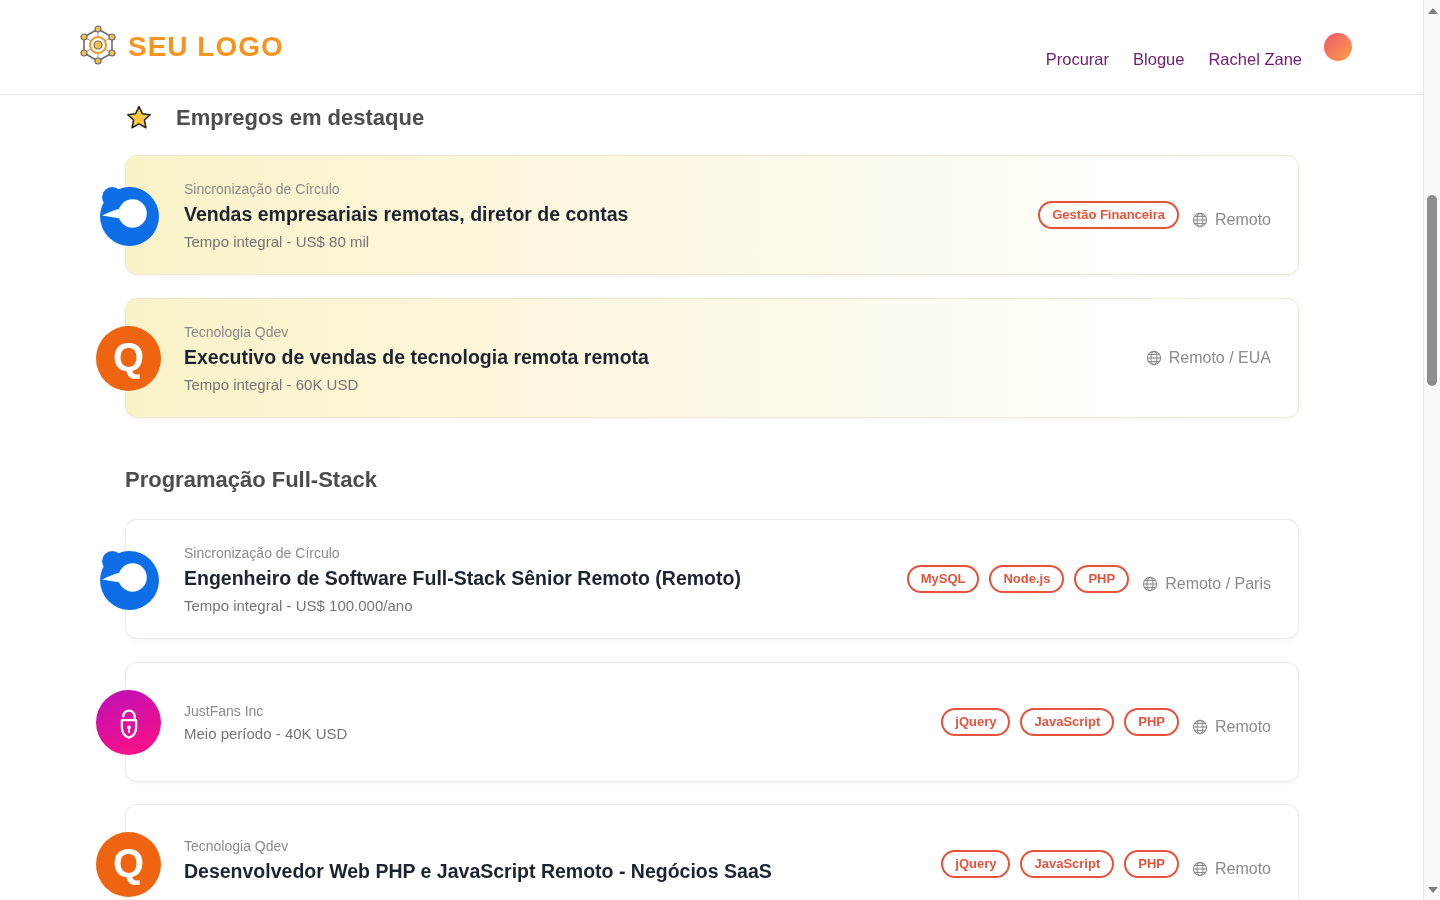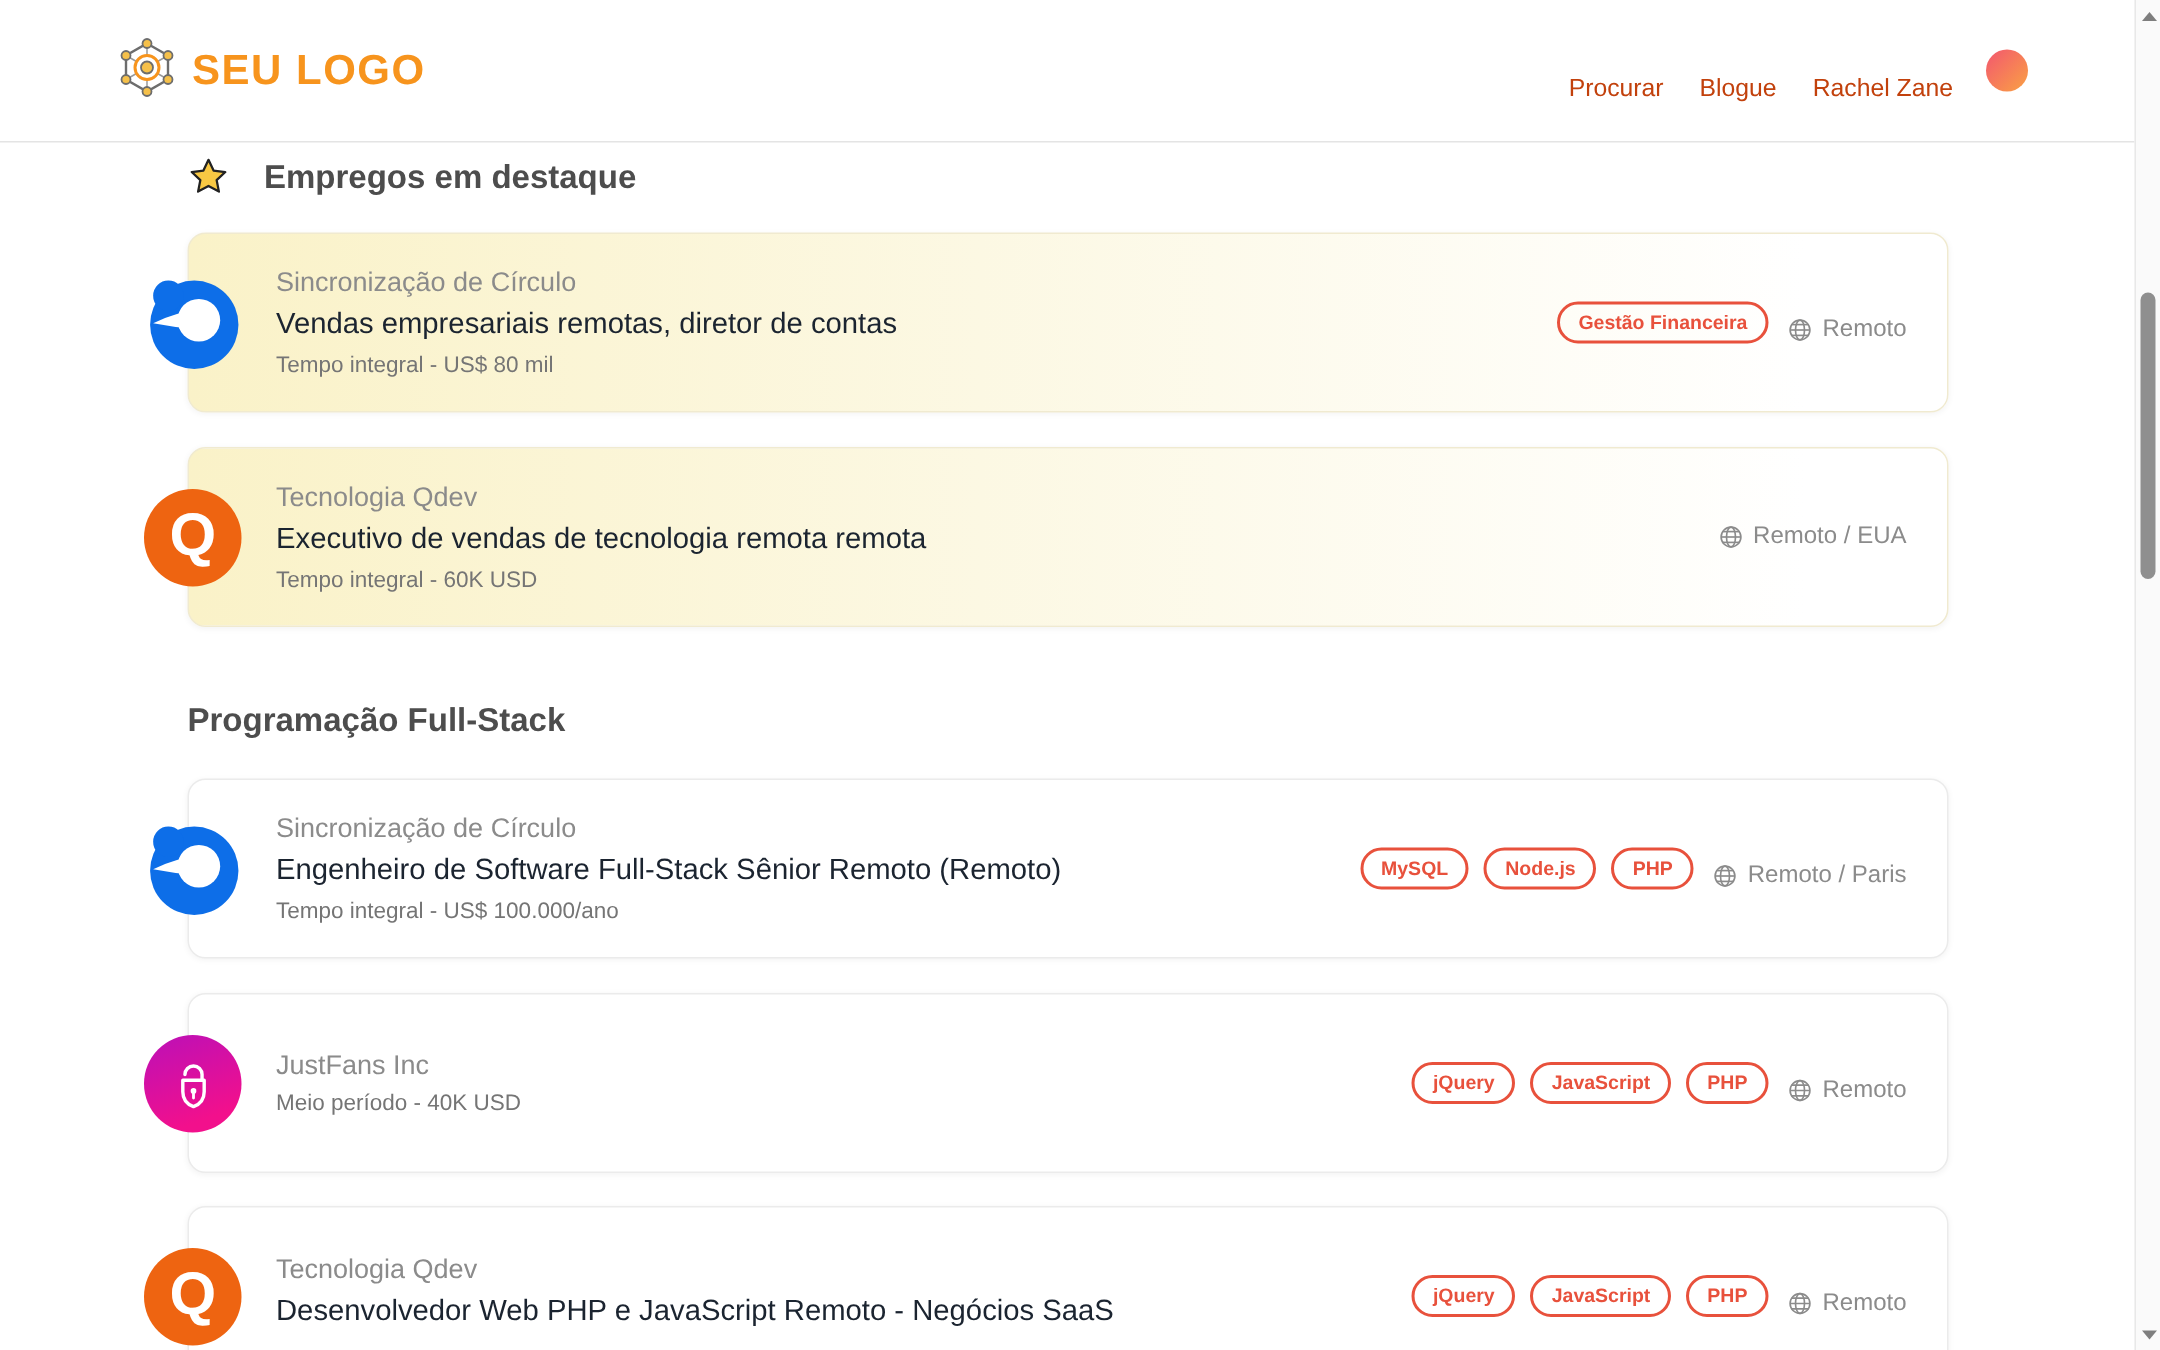--- a/index.html
+++ b/index.html
@@ -7,21 +7,21 @@
     font-family:"Liberation Sans", sans-serif; }
   .page { position:relative; width:1440px; height:900px; overflow:hidden; }
 
   
   .header { position:relative; width:1423px; height:95px; background:#fff;
     border-bottom:1px solid #e4e4e4; display:flex; align-items:center;
     justify-content:space-between; padding:0 71px 0 78px; }
   .brand { display:flex; align-items:center; gap:10px; cursor:pointer; }
   .brand-text { font-size:28px; font-weight:800; letter-spacing:1px; color:#F7941D; }
   .nav { display:flex; align-items:center; gap:24px; }
-  .nav a { font-size:16.5px; color:#c2410c; text-decoration:none; cursor:pointer;margin-top:24px; }
+  .nav a { font-size:16.5px; color:#701a75; text-decoration:none; cursor:pointer;margin-top:24px; }
   .avatar { width:28px; height:28px; border-radius:50%; margin-left:-2px;
     background:linear-gradient(135deg,#F35E6B 10%,#F99A48 90%); cursor:pointer; }
 
   
   .section-head { display:flex; align-items:center; gap:23px; margin-left:125px; }
   .section-head h2 { font-size:22px; font-weight:700; color:#4d4d4d; }
   .head-1 { margin-top:8px; height:30px; }
   .head-2 { margin-top:48px; height:28px; }
   .star { width:28px; height:28px; flex:0 0 auto; }
 
@@ -41,22 +41,22 @@
   .logo { position:absolute; left:-30px; top:27px; width:65px; height:65px;
     border-radius:50%; display:flex; align-items:center; justify-content:center; }
   .logo svg { width:65px; height:65px; display:block; }
   .logo.qdev { background:#EE6411; }
   .logo.qdev .q { color:#fff; font-size:40px; font-weight:700; line-height:1;
     margin-top:-3px; }
   .logo.justfans { background:linear-gradient(160deg,#BB10B8 0%,#F2108C 80%); }
   .logo.justfans svg { width:38px; height:38px; }
 
   .job-main { display:flex; flex-direction:column; }
-  .company { font-size:18px; color:#8b8b8b; margin-bottom:6px; }
-  .title { font-size:19.5px; font-weight:400; color:#1b2430; margin-bottom:7px; }
+  .company { font-size:14px; color:#8b8b8b; margin-bottom:6px; }
+  .title { font-size:19.5px; font-weight:700; color:#1b2430; margin-bottom:7px; }
   .meta { font-size:15px; color:#757575; }
 
   .job-side { display:flex; flex-direction:row; align-items:flex-end; gap:13px; }
   .tags { display:flex; gap:10px; }
   .pill { border:2px solid #E8513C; color:#E8513C; border-radius:15px;
     padding:5px 12px; font-size:13px; font-weight:700; line-height:1.1;
     background:transparent; cursor:pointer; white-space:nowrap; }
   .location { display:flex; align-items:center; gap:7px; font-size:16px; color:#8b8b8b; }
   .globe { width:16px; height:16px; display:block; }
 

